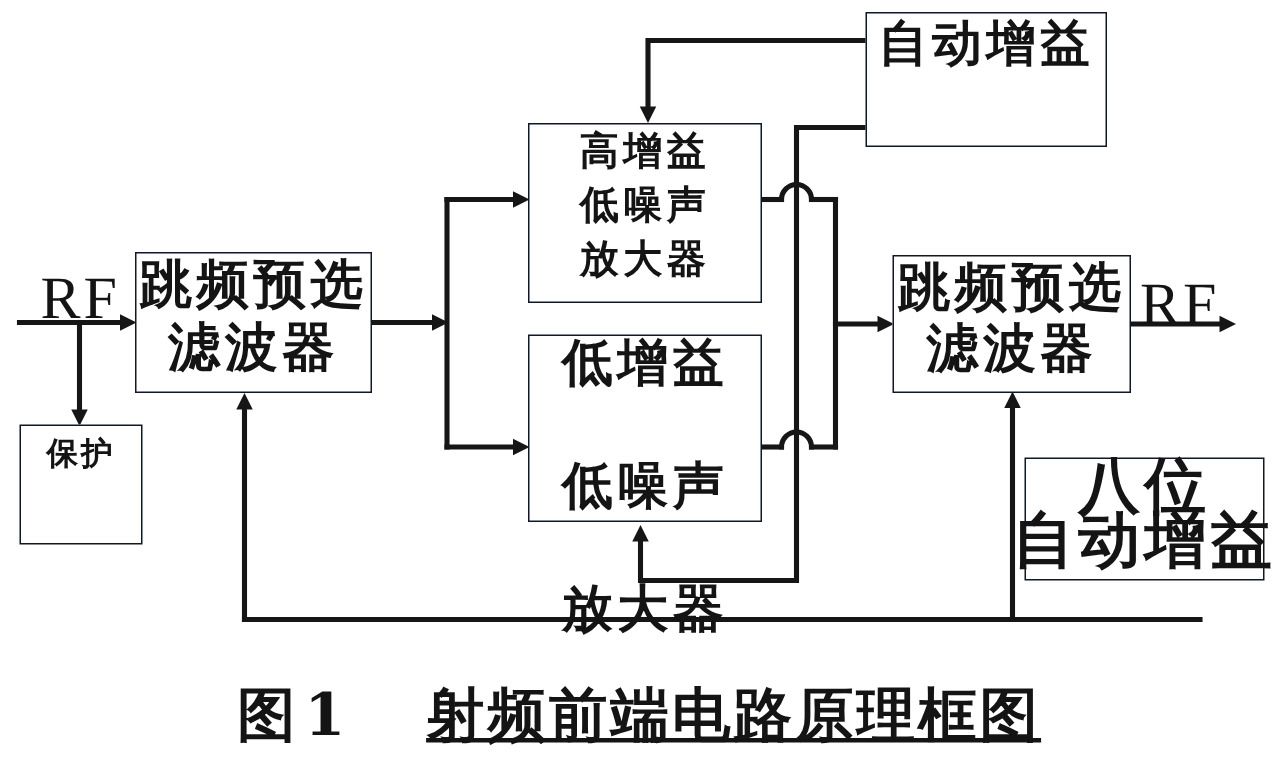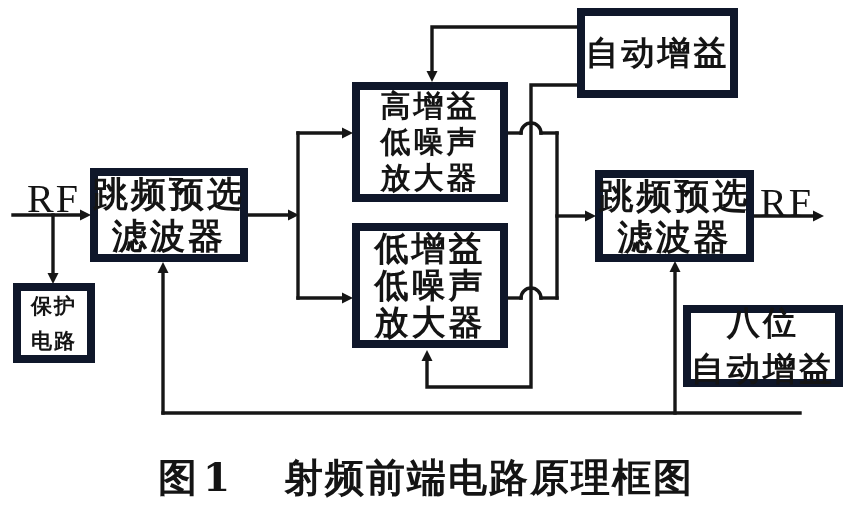--- a/index.html
+++ b/index.html
@@ -8,66 +8,66 @@
     width:852px;height:509px;
     background:#ffffff;
     overflow:hidden;
     font-family:"DejaVu Serif", serif;
     color:#141414;
   }
   .stage svg{position:absolute;left:0;top:0;}
   .block{
     position:absolute;
     box-sizing:border-box;
-    border:8px solid #0f172a;
+    border:1px solid #0f172a;
     background:#ffffff;
     display:flex;
     flex-direction:column;
     align-items:center;
-    justify-content:center;
+    justify-content:flex-start;
     text-align:center;
     font-weight:700;
     letter-spacing:3px;
     line-height:1;
   }
   .block div{white-space:nowrap;}
   .b-filter-left  {left:90px;  top:168px; width:158px; height:94px;  font-size:35px;}
   .b-filter-left  div{line-height:42px;}
-  .b-amp-high     {left:352px; top:82px;  width:156px; height:120px; font-size:30px;}
+  .b-amp-high     {left:352px; top:82px;  width:156px; height:120px; font-size:26px;}
   .b-amp-high     div{line-height:36px;}
-  .b-amp-low      {left:352px; top:223px; width:156px; height:125px; font-size:34px;}
+  .b-amp-low      {left:352px; top:223px; width:156px; height:125px; font-size:34px;gap:45px;}
   .b-amp-low      div{line-height:37px;}
   .b-agc          {left:577px; top:8px;   width:161px; height:90px;  font-size:33px;}
   .b-agc          div{line-height:40px;}
   .b-filter-right {left:595px; top:170px; width:159px; height:92px;  font-size:35px;}
   .b-filter-right div{line-height:41px;}
   .b-protection   {left:13px;  top:283px; width:82px;  height:80px;  font-size:21px; letter-spacing:2px;}
   .b-protection   div{line-height:35px;}
-  .b-digital      {left:683px; top:305px; width:160px; height:82px;  font-size:33px;gap:10px;}
+  .b-digital      {left:683px; top:305px; width:160px; height:82px;  font-size:41px;}
   .b-digital      div{line-height:36px;}
   .rf-label{
     position:absolute;
     font-family:"Liberation Serif","DejaVu Serif",serif;
     font-size:40px;
     font-weight:400;
     letter-spacing:2px;
     line-height:1;
   }
   .rf-in {left:27px;  top:179px;}
   .rf-out{left:760px; top:183px;}
   .caption{
     position:absolute;
     left:0;right:0;top:456px;
     text-align:center;
     font-size:39px;
     font-weight:700;
     line-height:1.1;
   }
   .caption .fig-no{letter-spacing:6px;margin-right:48px;}
-  .caption .fig-title{letter-spacing:2px;}
+  .caption .fig-title{letter-spacing:2px;text-decoration:underline;}
 </style>
 </head>
 <body>
 
 <div class="stage">
 
   <svg width="852" height="509" viewBox="0 0 852 509">
     <g stroke="#161616" stroke-width="3.4" fill="none" stroke-linecap="square">
 
       <g>
@@ -172,21 +172,20 @@
     <div>自动增益</div>
   </div>
 
   <div class="block b-filter-right">
     <div>跳频预选</div>
     <div>滤波器</div>
   </div>
 
   <div class="block b-protection">
     <div>保护</div>
-    <div>电路</div>
   </div>
 
   <div class="block b-digital">
     <div>八位</div>
     <div>自动增益</div>
   </div>
 
   <div class="rf-label rf-in">RF</div>
   <div class="rf-label rf-out">RF</div>
 

